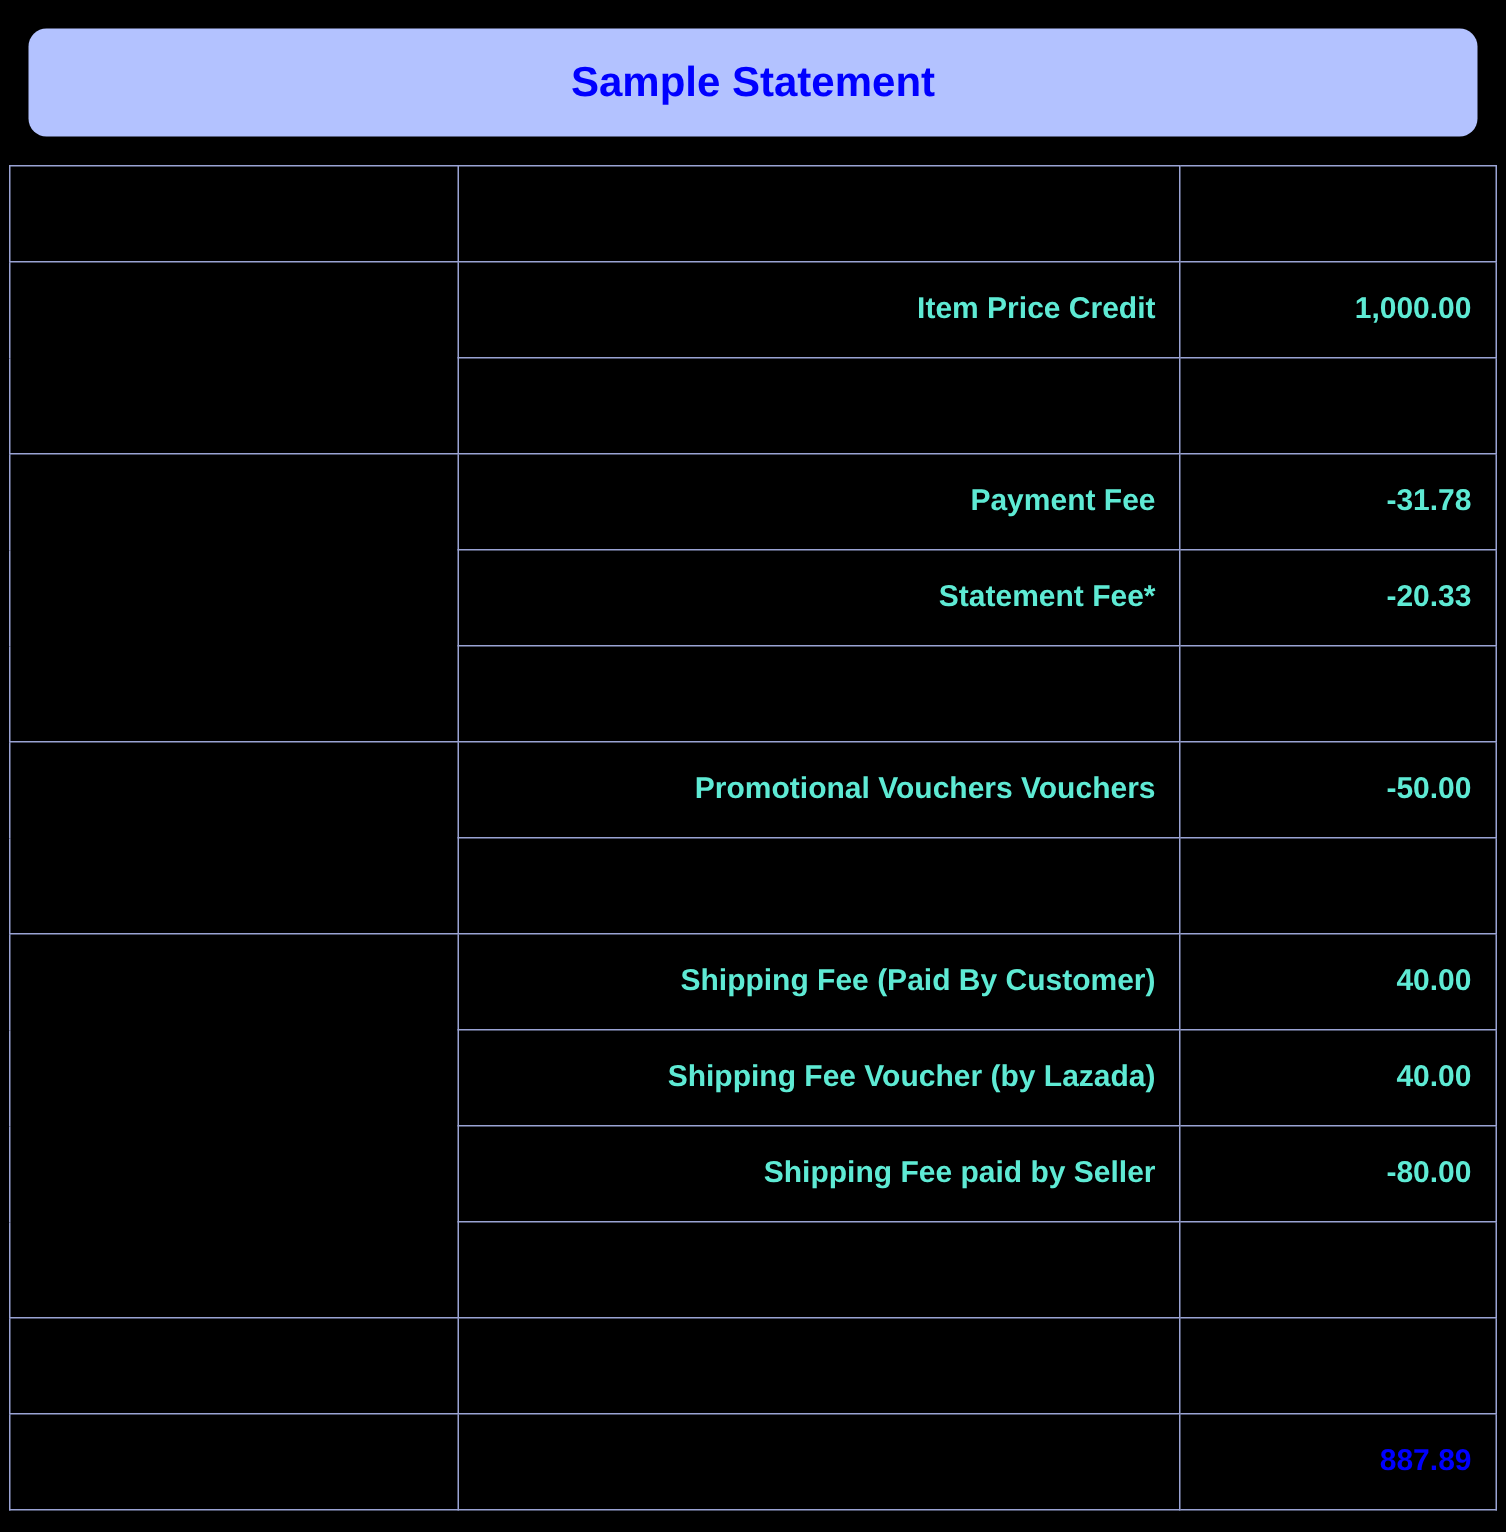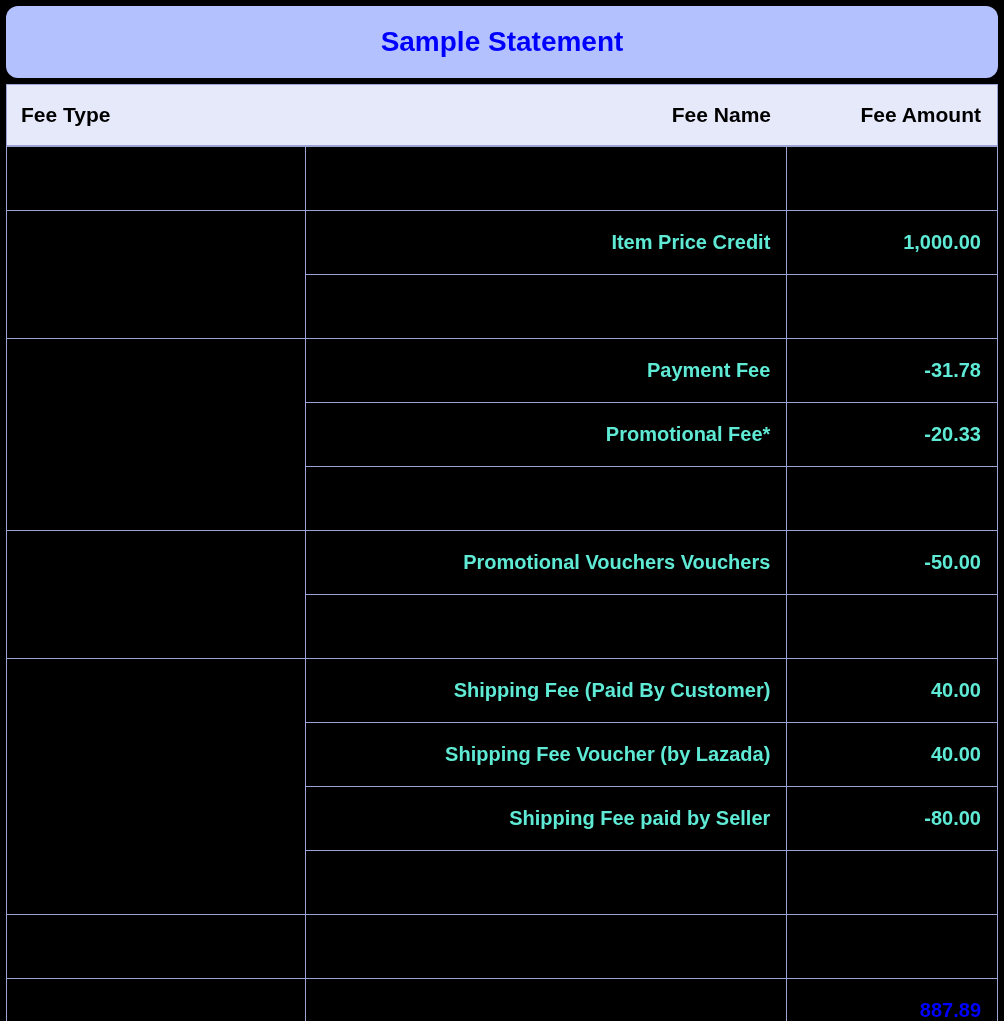--- a/index.html
+++ b/index.html
@@ -8,21 +8,21 @@
     padding: 0;
     background: #000;
     font-family: Arial, Helvetica, sans-serif;
     width: 1004px;
   }
   .wrap {
     width: 1004px;
     background: #000;
   }
   .title-bar {
-    margin: 6px;
+    margin: 19px;
     background: #b3c2ff;
     border-radius: 12px;
     text-align: center;
     padding: 20px 0;
     font-size: 28px;
     font-weight: bold;
     color: #0000ff;
   }
   .header-row {
     display: flex;
@@ -58,25 +58,20 @@
   .tbl td.name   { width: 480px; text-align: right; }
   .tbl td.amount { width: 210px; text-align: right; }
   .tbl td.total  { color: #0000ff; }
 </style>
 </head>
 <body>
 
 <div class="wrap">
   <div class="title-bar">Sample Statement</div>
 
-  <div class="header-row">
-    <div class="col-type">Fee Type</div>
-    <div class="col-name">Fee Name</div>
-    <div class="col-amount">Fee Amount</div>
-  </div>
 
   <table class="tbl">
     <colgroup>
       <col style="width:298px">
       <col style="width:480px">
       <col style="width:210px">
     </colgroup>
     <tbody id="tbody">
         <tr>
           <td class="type">&nbsp;</td>
@@ -91,21 +86,21 @@
         <tr>
           <td class="name">&nbsp;</td>
           <td class="amount">&nbsp;</td>
         </tr>
         <tr>
           <td class="type" rowspan="3">&nbsp;</td>
           <td class="name">Payment Fee</td>
           <td class="amount">-31.78</td>
         </tr>
         <tr>
-          <td class="name">Promotional Fee*</td>
+          <td class="name">Statement Fee*</td>
           <td class="amount">-20.33</td>
         </tr>
         <tr>
           <td class="name">&nbsp;</td>
           <td class="amount">&nbsp;</td>
         </tr>
         <tr>
           <td class="type" rowspan="2">&nbsp;</td>
           <td class="name">Promotional Vouchers Vouchers</td>
           <td class="amount">-50.00</td>

